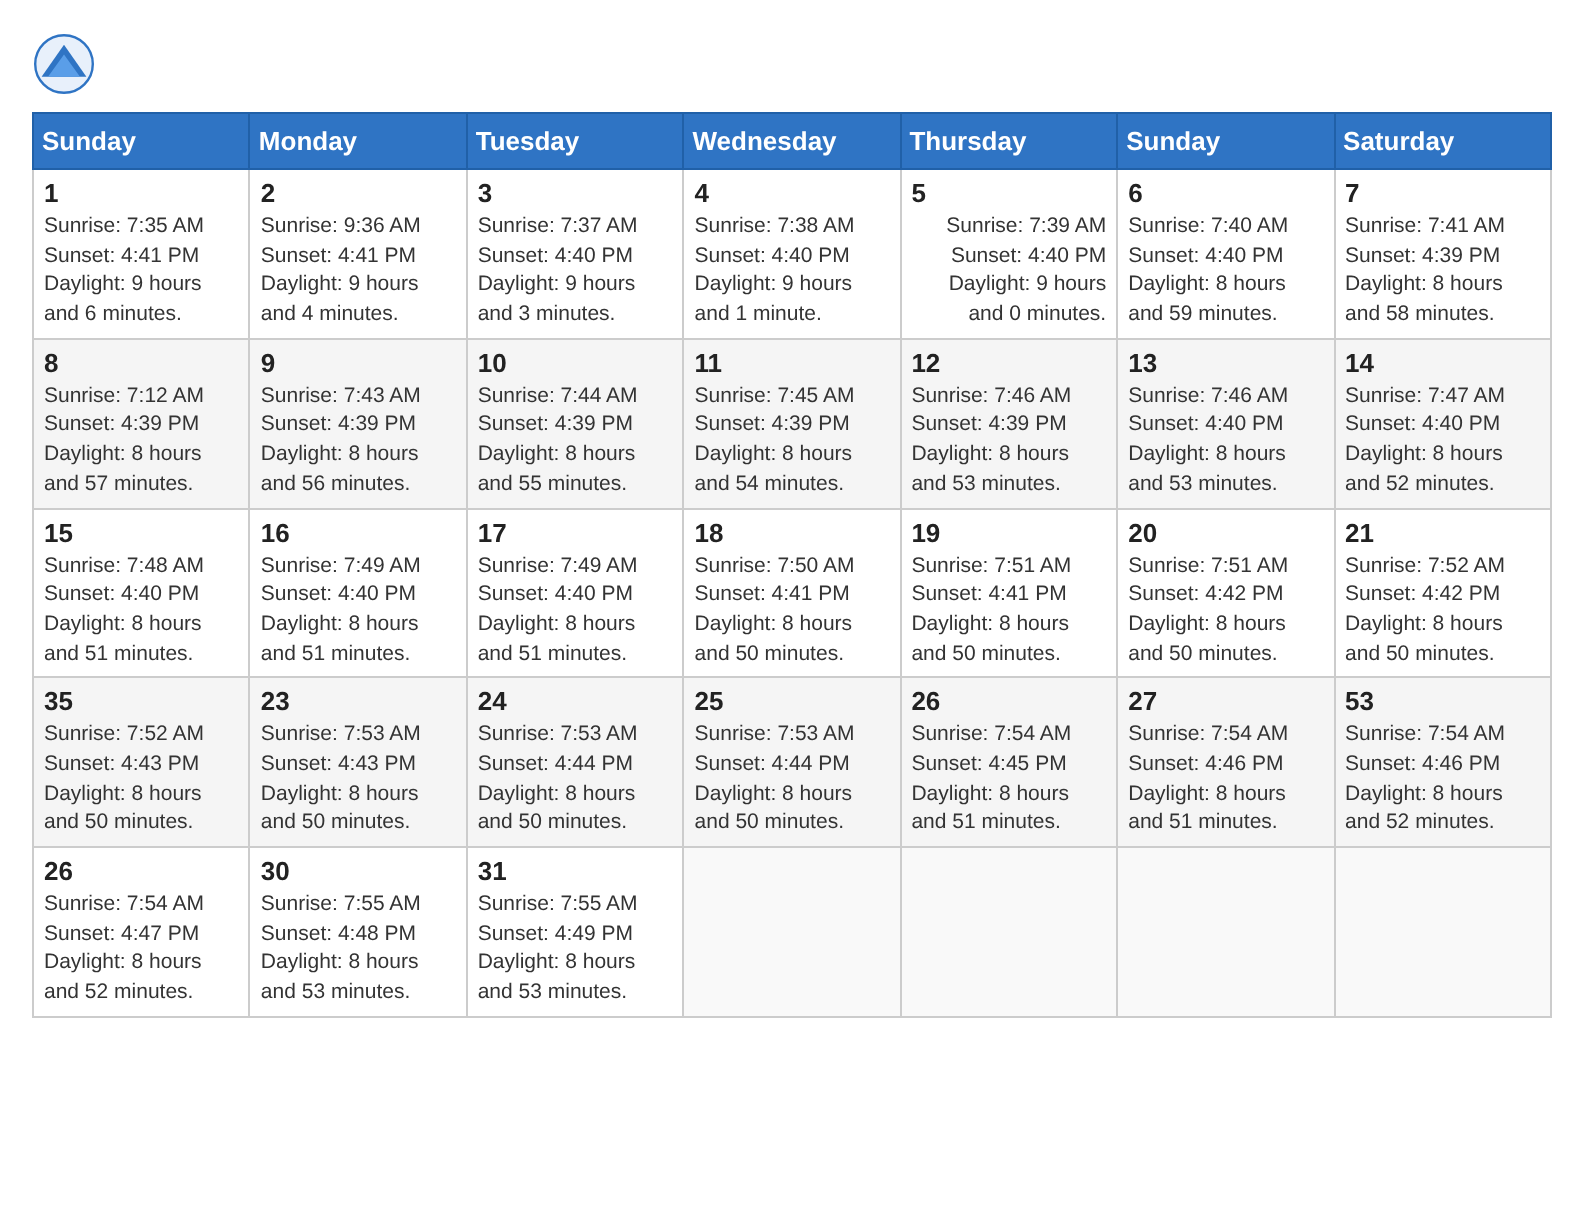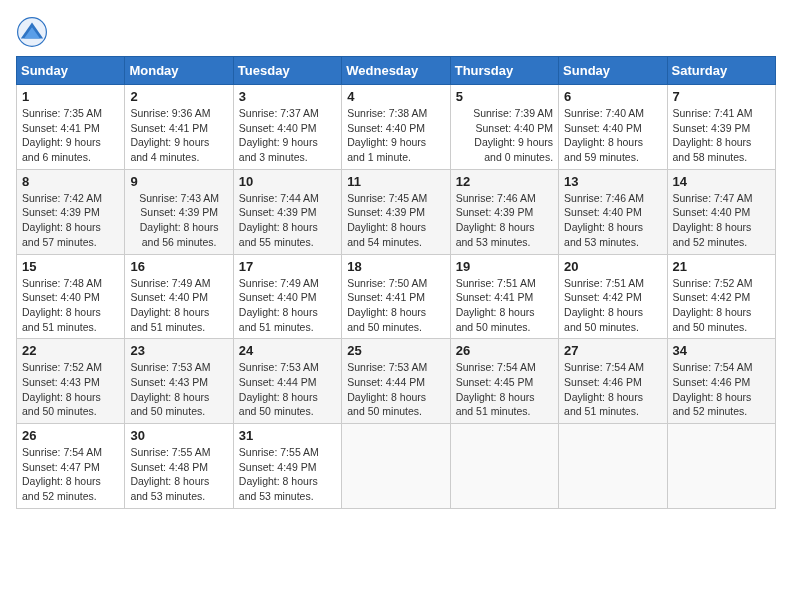--- a/index.html
+++ b/index.html
@@ -163,27 +163,27 @@
         <td>
           <span class="day-num">7</span>
           <div class="day-info" style="white-space: pre-line;">Sunrise: 7:41 AM
 Sunset: 4:39 PM
 Daylight: 8 hours and 58 minutes.</div>
         </td>
       </tr>
       <tr class="week-row-even">
         <td>
           <span class="day-num">8</span>
-          <div class="day-info" style="white-space: pre-line;">Sunrise: 7:42 AM
+          <div class="day-info" style="white-space: pre-line;">Sunrise: 7:12 AM
 Sunset: 4:39 PM
 Daylight: 8 hours and 57 minutes.</div>
         </td>
         <td>
           <span class="day-num">9</span>
-          <div class="day-info" style="white-space: pre-line; text-align: center;">Sunrise: 7:43 AM
+          <div class="day-info" style="white-space: pre-line;">Sunrise: 7:43 AM
 Sunset: 4:39 PM
 Daylight: 8 hours and 56 minutes.</div>
         </td>
         <td>
           <span class="day-num">10</span>
           <div class="day-info" style="white-space: pre-line;">Sunrise: 7:44 AM
 Sunset: 4:39 PM
 Daylight: 8 hours and 55 minutes.</div>
         </td>
         <td>
@@ -250,21 +250,21 @@
         </td>
         <td>
           <span class="day-num">21</span>
           <div class="day-info" style="white-space: pre-line;">Sunrise: 7:52 AM
 Sunset: 4:42 PM
 Daylight: 8 hours and 50 minutes.</div>
         </td>
       </tr>
       <tr class="week-row-even">
         <td>
-          <span class="day-num">22</span>
+          <span class="day-num">35</span>
           <div class="day-info" style="white-space: pre-line;">Sunrise: 7:52 AM
 Sunset: 4:43 PM
 Daylight: 8 hours and 50 minutes.</div>
         </td>
         <td>
           <span class="day-num">23</span>
           <div class="day-info" style="white-space: pre-line;">Sunrise: 7:53 AM
 Sunset: 4:43 PM
 Daylight: 8 hours and 50 minutes.</div>
         </td>
@@ -286,21 +286,21 @@
 Sunset: 4:45 PM
 Daylight: 8 hours and 51 minutes.</div>
         </td>
         <td>
           <span class="day-num">27</span>
           <div class="day-info" style="white-space: pre-line;">Sunrise: 7:54 AM
 Sunset: 4:46 PM
 Daylight: 8 hours and 51 minutes.</div>
         </td>
         <td>
-          <span class="day-num">34</span>
+          <span class="day-num">53</span>
           <div class="day-info" style="white-space: pre-line;">Sunrise: 7:54 AM
 Sunset: 4:46 PM
 Daylight: 8 hours and 52 minutes.</div>
         </td>
       </tr>
       <tr>
         <td>
           <span class="day-num">26</span>
           <div class="day-info" style="white-space: pre-line;">Sunrise: 7:54 AM
 Sunset: 4:47 PM

